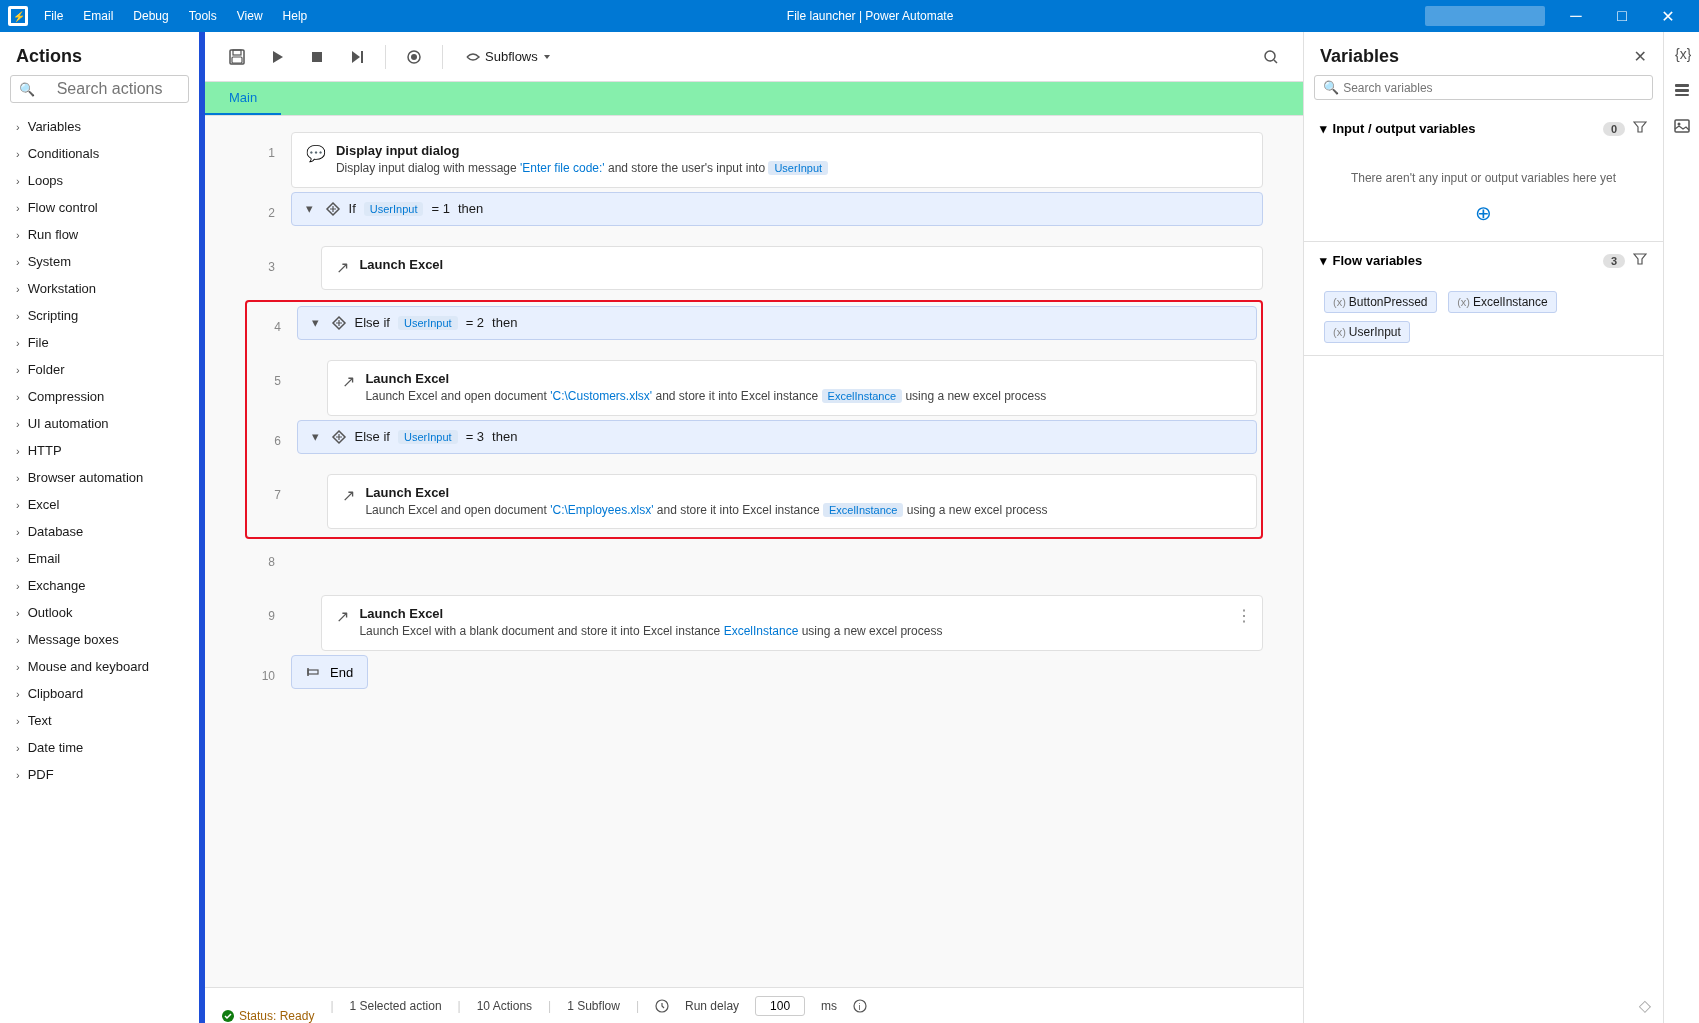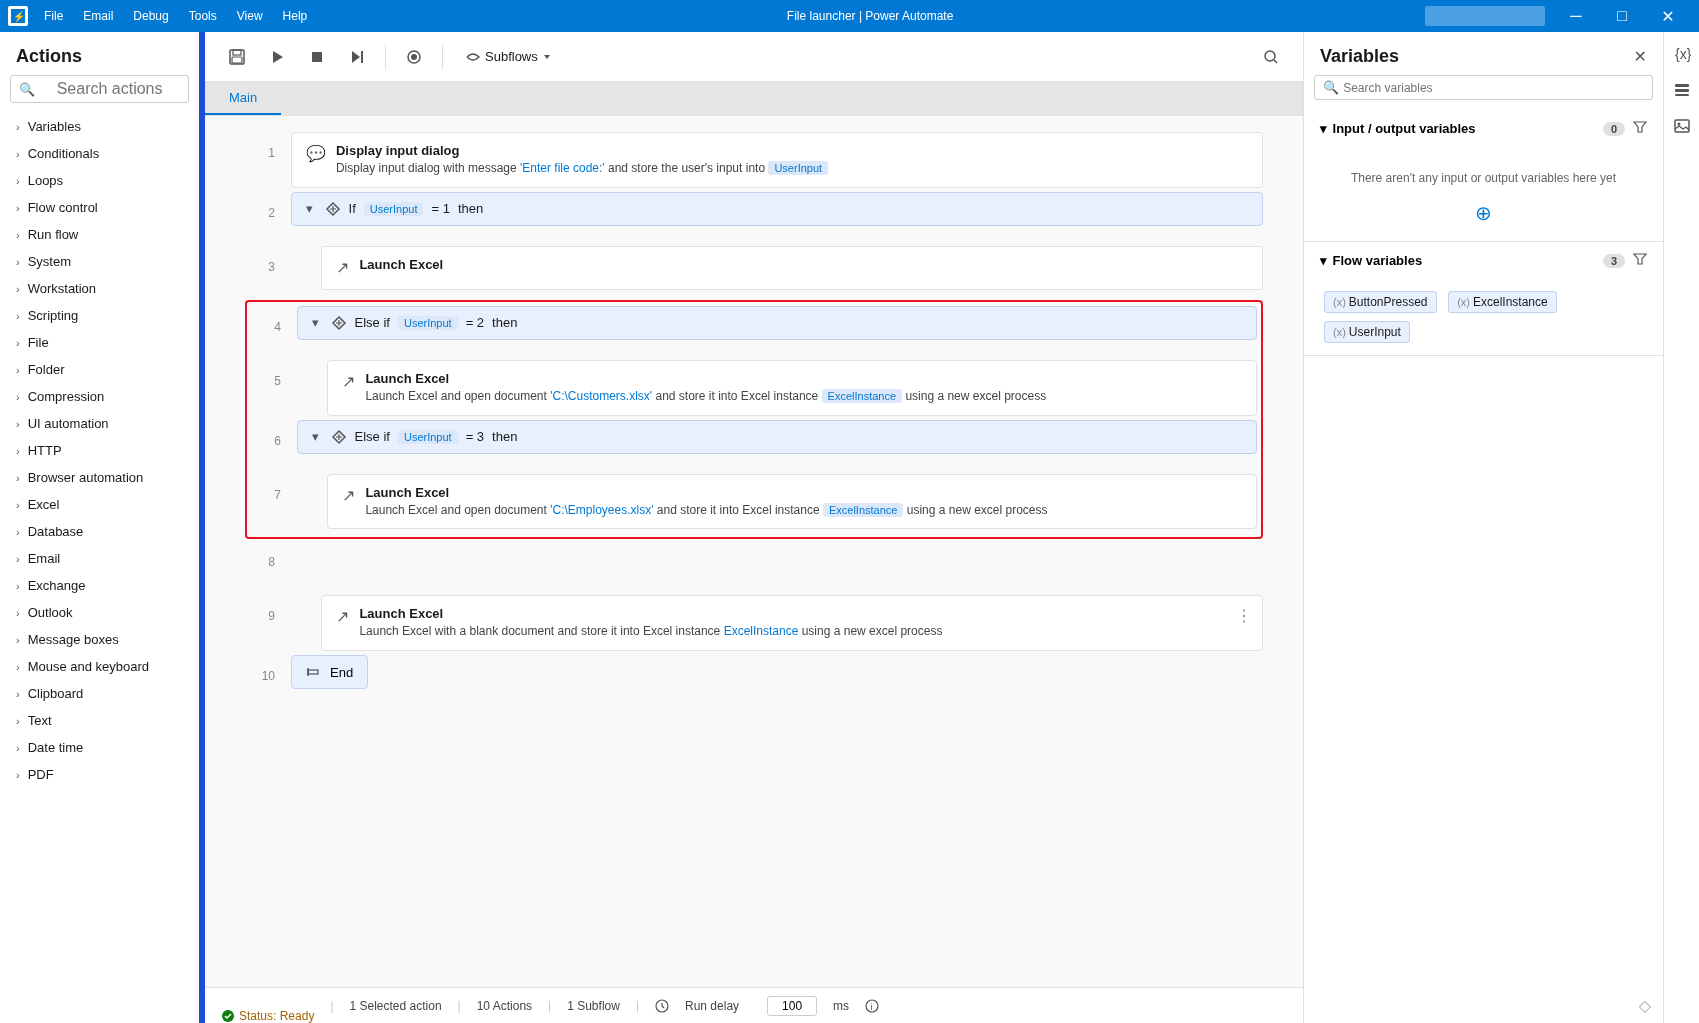--- a/index.html
+++ b/index.html
@@ -99,21 +99,21 @@
       display: flex; align-items: center; gap: 4px;
       padding: 4px 10px; cursor: pointer; border-radius: 3px;
       font-size: 13px; color: #1a1a1a; border: none; background: transparent;
     }
     .toolbar-spacer { flex: 1; }
 
     
     .tab-bar {
       display: flex;
       border-bottom: 1px solid #e0e0e0;
-      background: #e5e5e5;
+      background: #86efac;
     }
     .tab {
       padding: 8px 24px;
       cursor: pointer;
       font-size: 13px;
       color: #444;
       border-bottom: 2px solid transparent;
     }
     .tab.active {
       border-bottom: 2px solid #0078d4;
@@ -338,21 +338,20 @@
     }
     .status-ready { display: flex; align-items: center; gap: 4px; color: #a16207; margin-top: 21px; }
     .status-sep { color: #ccc; }
     .run-delay-input {
       border: 1px solid #ccc;
       border-radius: 3px;
       padding: 2px 6px;
       width: 50px;
       font-size: 12px;
       text-align: center;
-      margin-left: 12px;
     }
 
     .toolbar-right { margin-left: auto; }
 
     
     ::-webkit-scrollbar { width: 6px; }
     ::-webkit-scrollbar-track { background: #f0f0f0; }
     ::-webkit-scrollbar-thumb { background: #ccc; border-radius: 3px; }
   </style>
 </head>

